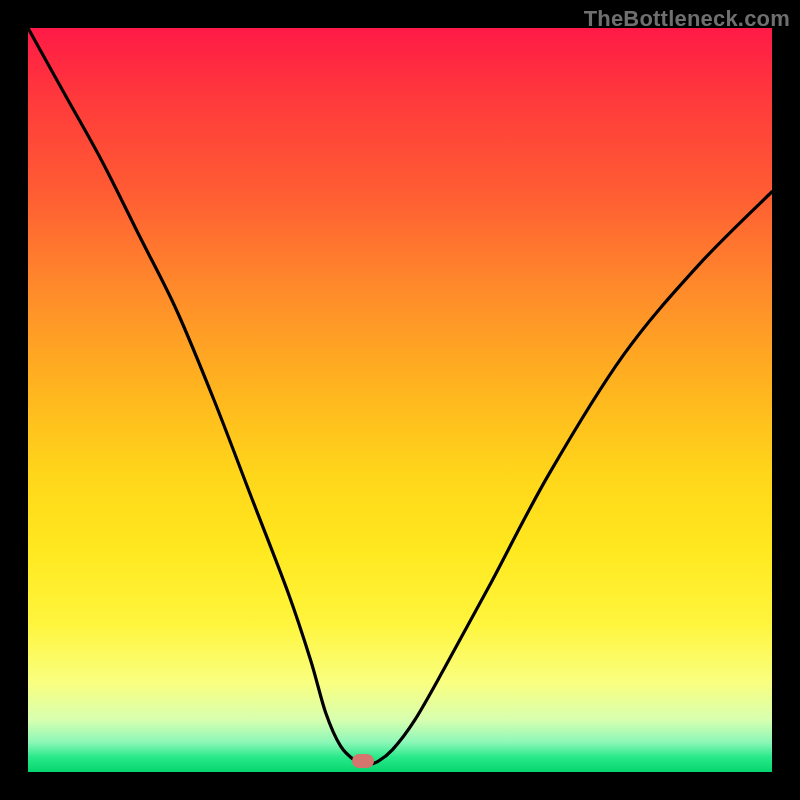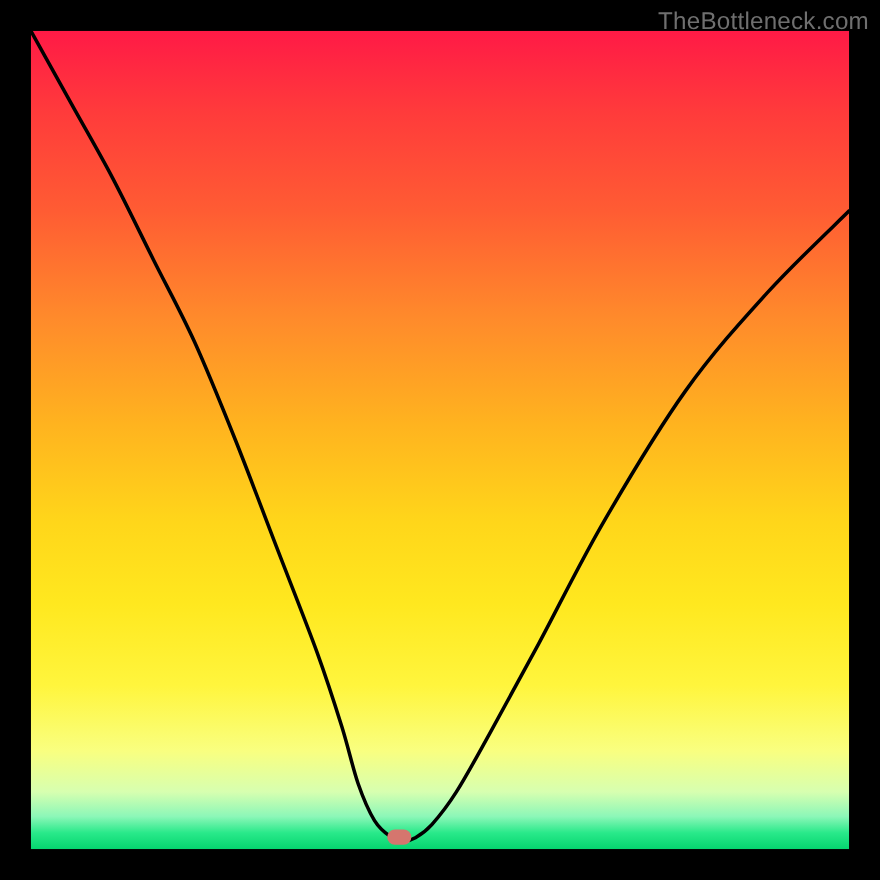--- a/index.html
+++ b/index.html
@@ -61,21 +61,21 @@
     height: 14px;
     border-radius: 7px;
     background: #d5766e;
   }
   .watermark {
     position: absolute;
     top: 6px;
     right: 10px;
     color: #6f6f6f;
     font-size: 22px;
-    font-weight: 400;
+    font-weight: 700;
     letter-spacing: 0.2px;
   }
 </style>
 </head>
 <body>
 
 <div class="chart-wrap">
 
   <div class="watermark">TheBottleneck.com</div>
 

